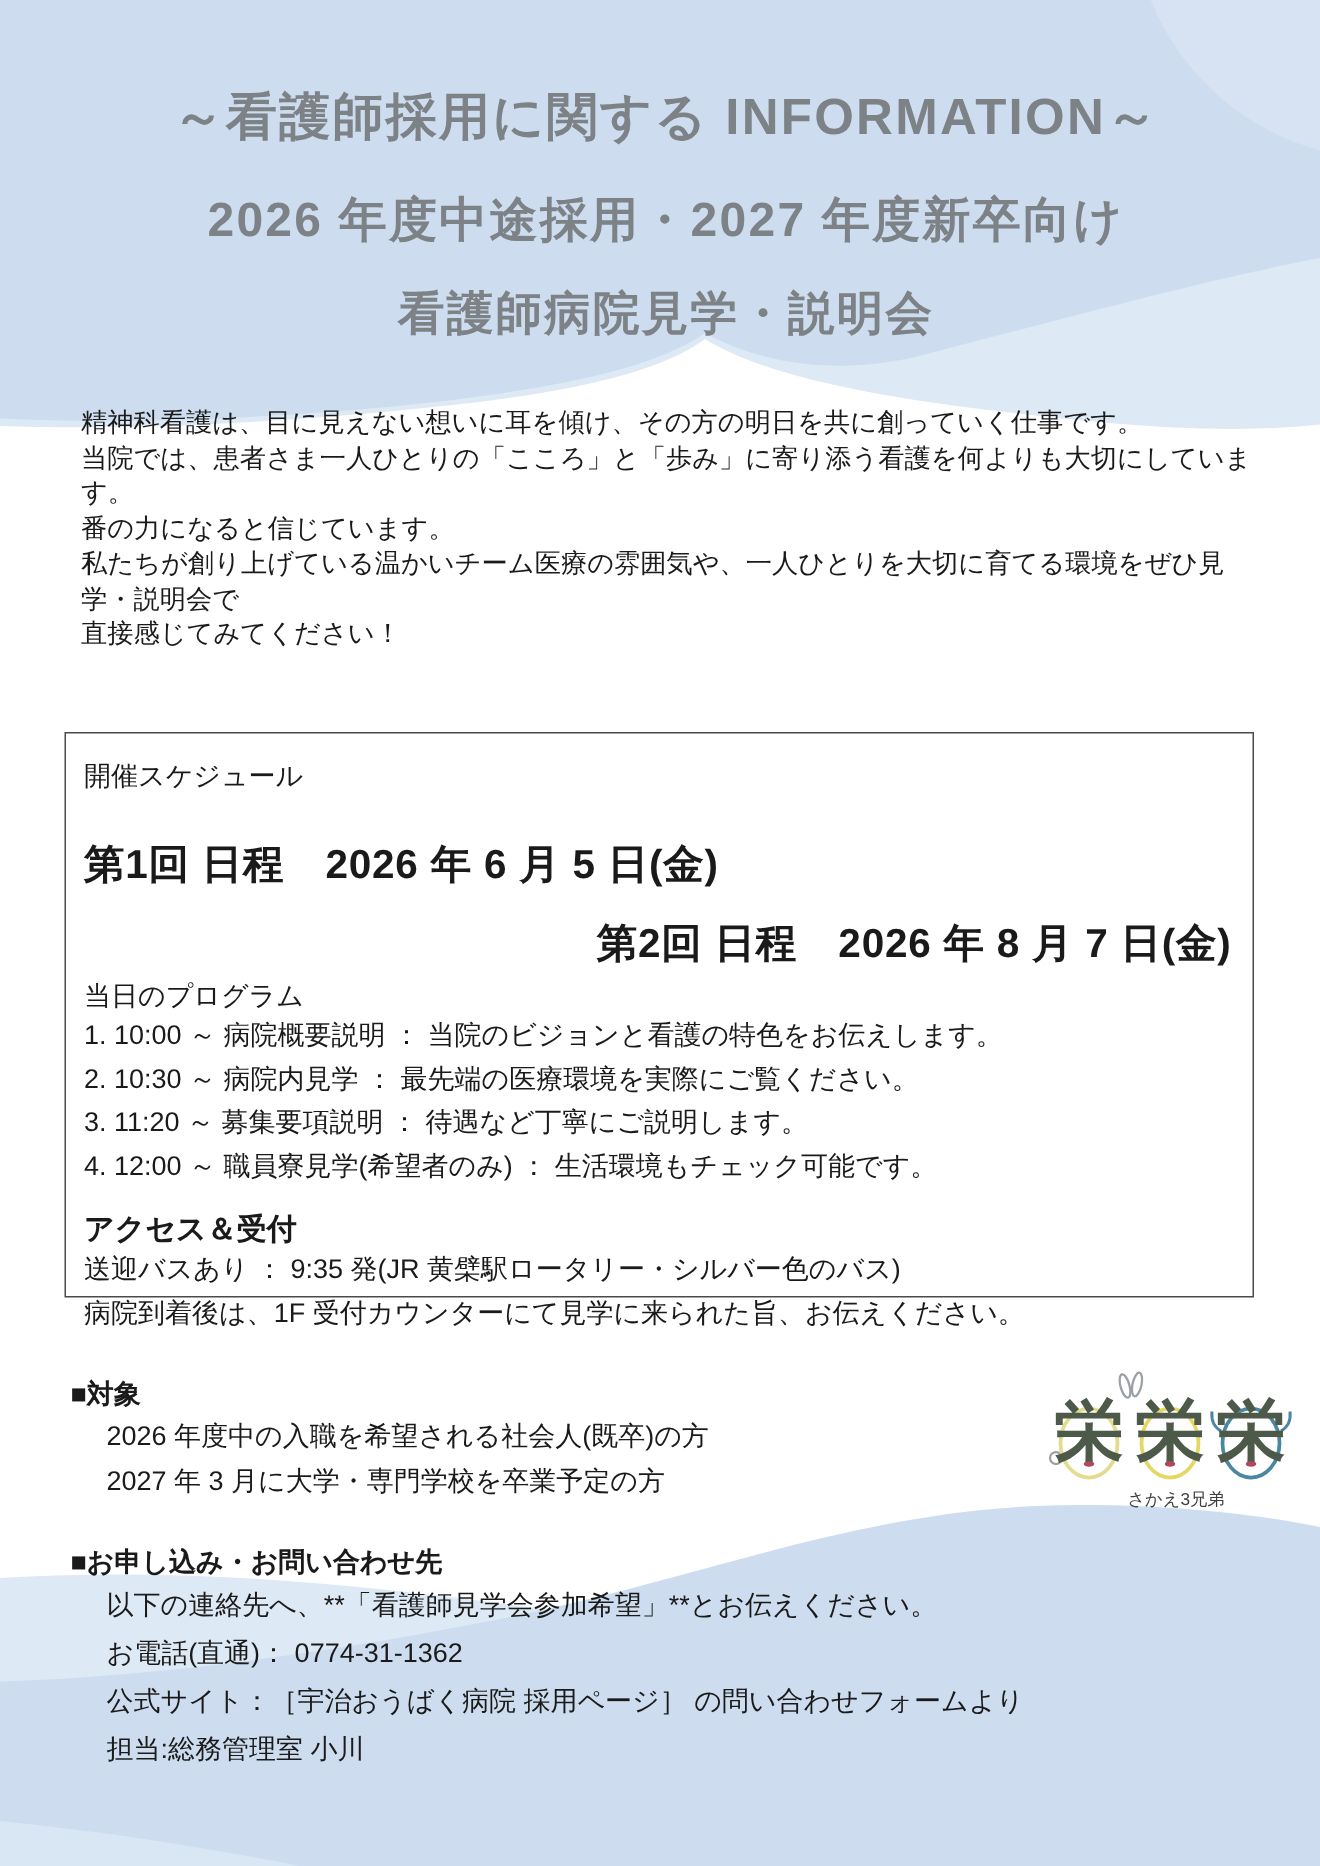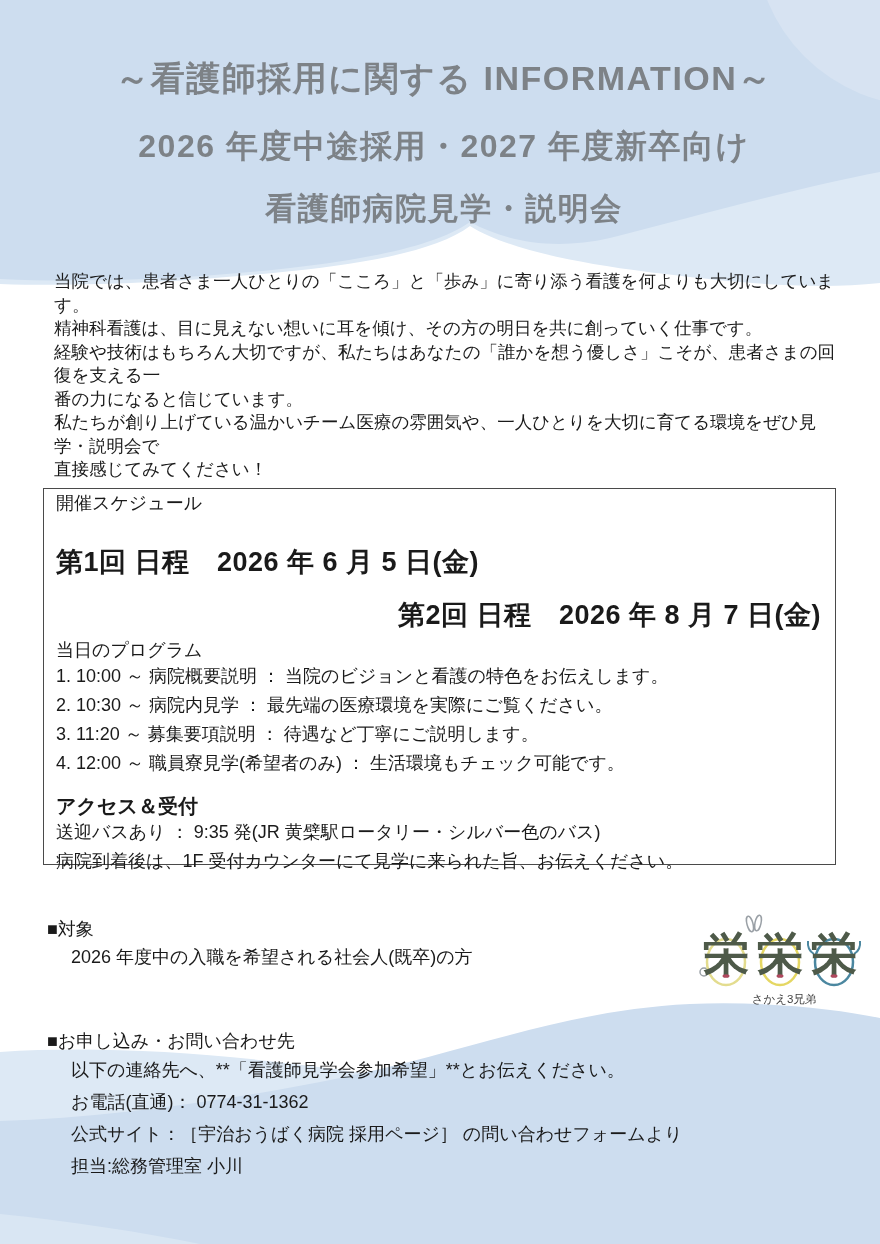--- a/index.html
+++ b/index.html
@@ -17,34 +17,34 @@
   .title1{top:59px;font-size:34px;line-height:38px;}
   .title2{top:128px;font-size:32px;line-height:36px;}
   .title3{top:191px;font-size:31px;line-height:36px;}
 
   
   .intro{left:54px;top:270px;width:790px;font-size:17.5px;line-height:23.5px;}
 
   
   .schedule-box{
     left:43px;top:488px;width:793px;height:377px;box-sizing:border-box;
-    border:1.5px solid #4a4a4a;background:transparent;padding:2px 14px 0 12px;
+    border:1.5px solid #4a4a4a;background:transparent;padding:16px 14px 0 12px;
   }
   .sb-heading{font-size:18px;line-height:24px;}
   .sb-session{font-size:27px;line-height:34px;font-weight:bold;letter-spacing:0.5px;}
   .sb-session.s1{margin-top:30px;}
   .sb-session.s2{margin-top:19px;text-align:right;}
   .sb-subheading{font-size:18px;line-height:24px;margin-top:6px;}
   .sb-line{font-size:18px;line-height:29px;}
   .sb-access-heading{font-size:20px;line-height:24px;margin-top:16px;font-weight:bold;}
 
   
   .target{left:47px;top:916px;font-size:18px;}
   .contact{left:47px;top:1028px;font-size:18px;}
-  .sec-heading{line-height:26px;}
+  .sec-heading{line-height:26px;font-weight:bold;}
   .target .sec-line{line-height:30px;padding-left:24px;}
   .contact .sec-line{line-height:32px;padding-left:24px;}
 
   
   .logo{left:698px;top:912px;width:165px;height:95px;}
   .logo svg{display:block;}
   .logo text.kanji{font-size:46px;font-weight:bold;}
   .logo text.caption{font-size:11.5px;}
 </style>
 </head>
@@ -66,23 +66,22 @@
     <path d="M0,64 C140,55 300,72 480,104 C640,131 760,140 880,142 V256 H0 Z" fill="#dde9f5"></path>
     <path d="M0,133 C110,130 230,112 340,90 C470,63 565,22 690,16 C760,13 832,20 880,30 V256 H0 Z" fill="#cdddef"></path>
     <path d="M0,226 C70,233 140,244 200,256 L0,256 Z" fill="#d9e6f3"></path>
   </svg>
 
   <div class="layer title title1">～看護師採用に関する INFORMATION～</div>
   <div class="layer title title2">2026 年度中途採用・2027 年度新卒向け</div>
   <div class="layer title title3">看護師病院見学・説明会</div>
 
   <div class="layer intro">
+    <div>精神科看護は、目に見えない想いに耳を傾け、その方の明日を共に創っていく仕事です。</div>
     <div>当院では、患者さま一人ひとりの「こころ」と「歩み」に寄り添う看護を何よりも大切にしています。</div>
-    <div>精神科看護は、目に見えない想いに耳を傾け、その方の明日を共に創っていく仕事です。</div>
-    <div>経験や技術はもちろん大切ですが、私たちはあなたの「誰かを想う優しさ」こそが、患者さまの回復を支える一</div>
     <div>番の力になると信じています。</div>
     <div>私たちが創り上げている温かいチーム医療の雰囲気や、一人ひとりを大切に育てる環境をぜひ見学・説明会で</div>
     <div>直接感じてみてください！</div>
   </div>
 
   <div class="layer schedule-box">
     <div class="sb-heading">開催スケジュール</div>
     <div class="sb-session s1">第1回 日程　2026 年 6 月 5 日(金)</div>
     <div class="sb-session s2">第2回 日程　2026 年 8 月 7 日(金)</div>
     <div class="sb-subheading">当日のプログラム</div>
@@ -91,20 +90,21 @@
     <div class="sb-line">3. 11:20 ～ 募集要項説明 ： 待遇など丁寧にご説明します。</div>
     <div class="sb-line">4. 12:00 ～ 職員寮見学(希望者のみ) ： 生活環境もチェック可能です。</div>
     <div class="sb-access-heading">アクセス＆受付</div>
     <div class="sb-line">送迎バスあり ： 9:35 発(JR 黄檗駅ロータリー・シルバー色のバス)</div>
     <div class="sb-line">病院到着後は、1F 受付カウンターにて見学に来られた旨、お伝えください。</div>
   </div>
 
   <div class="layer target">
     <div class="sec-heading">■対象</div>
     <div class="sec-line">2026 年度中の入職を希望される社会人(既卒)の方</div>
+    <div class="sec-line">2027 年 3 月に大学・専門学校を卒業予定の方</div>
   </div>
 
   <div class="layer logo">
     <svg width="165" height="95" viewBox="0 0 165 95">
 
       <g fill="none" stroke-width="1.5" stroke="#9aa0a6">
         <ellipse cx="52" cy="12" rx="3" ry="8" transform="rotate(-15 52 12)"></ellipse>
         <ellipse cx="60" cy="11" rx="3" ry="8" transform="rotate(12 60 11)"></ellipse>
       </g>
 

